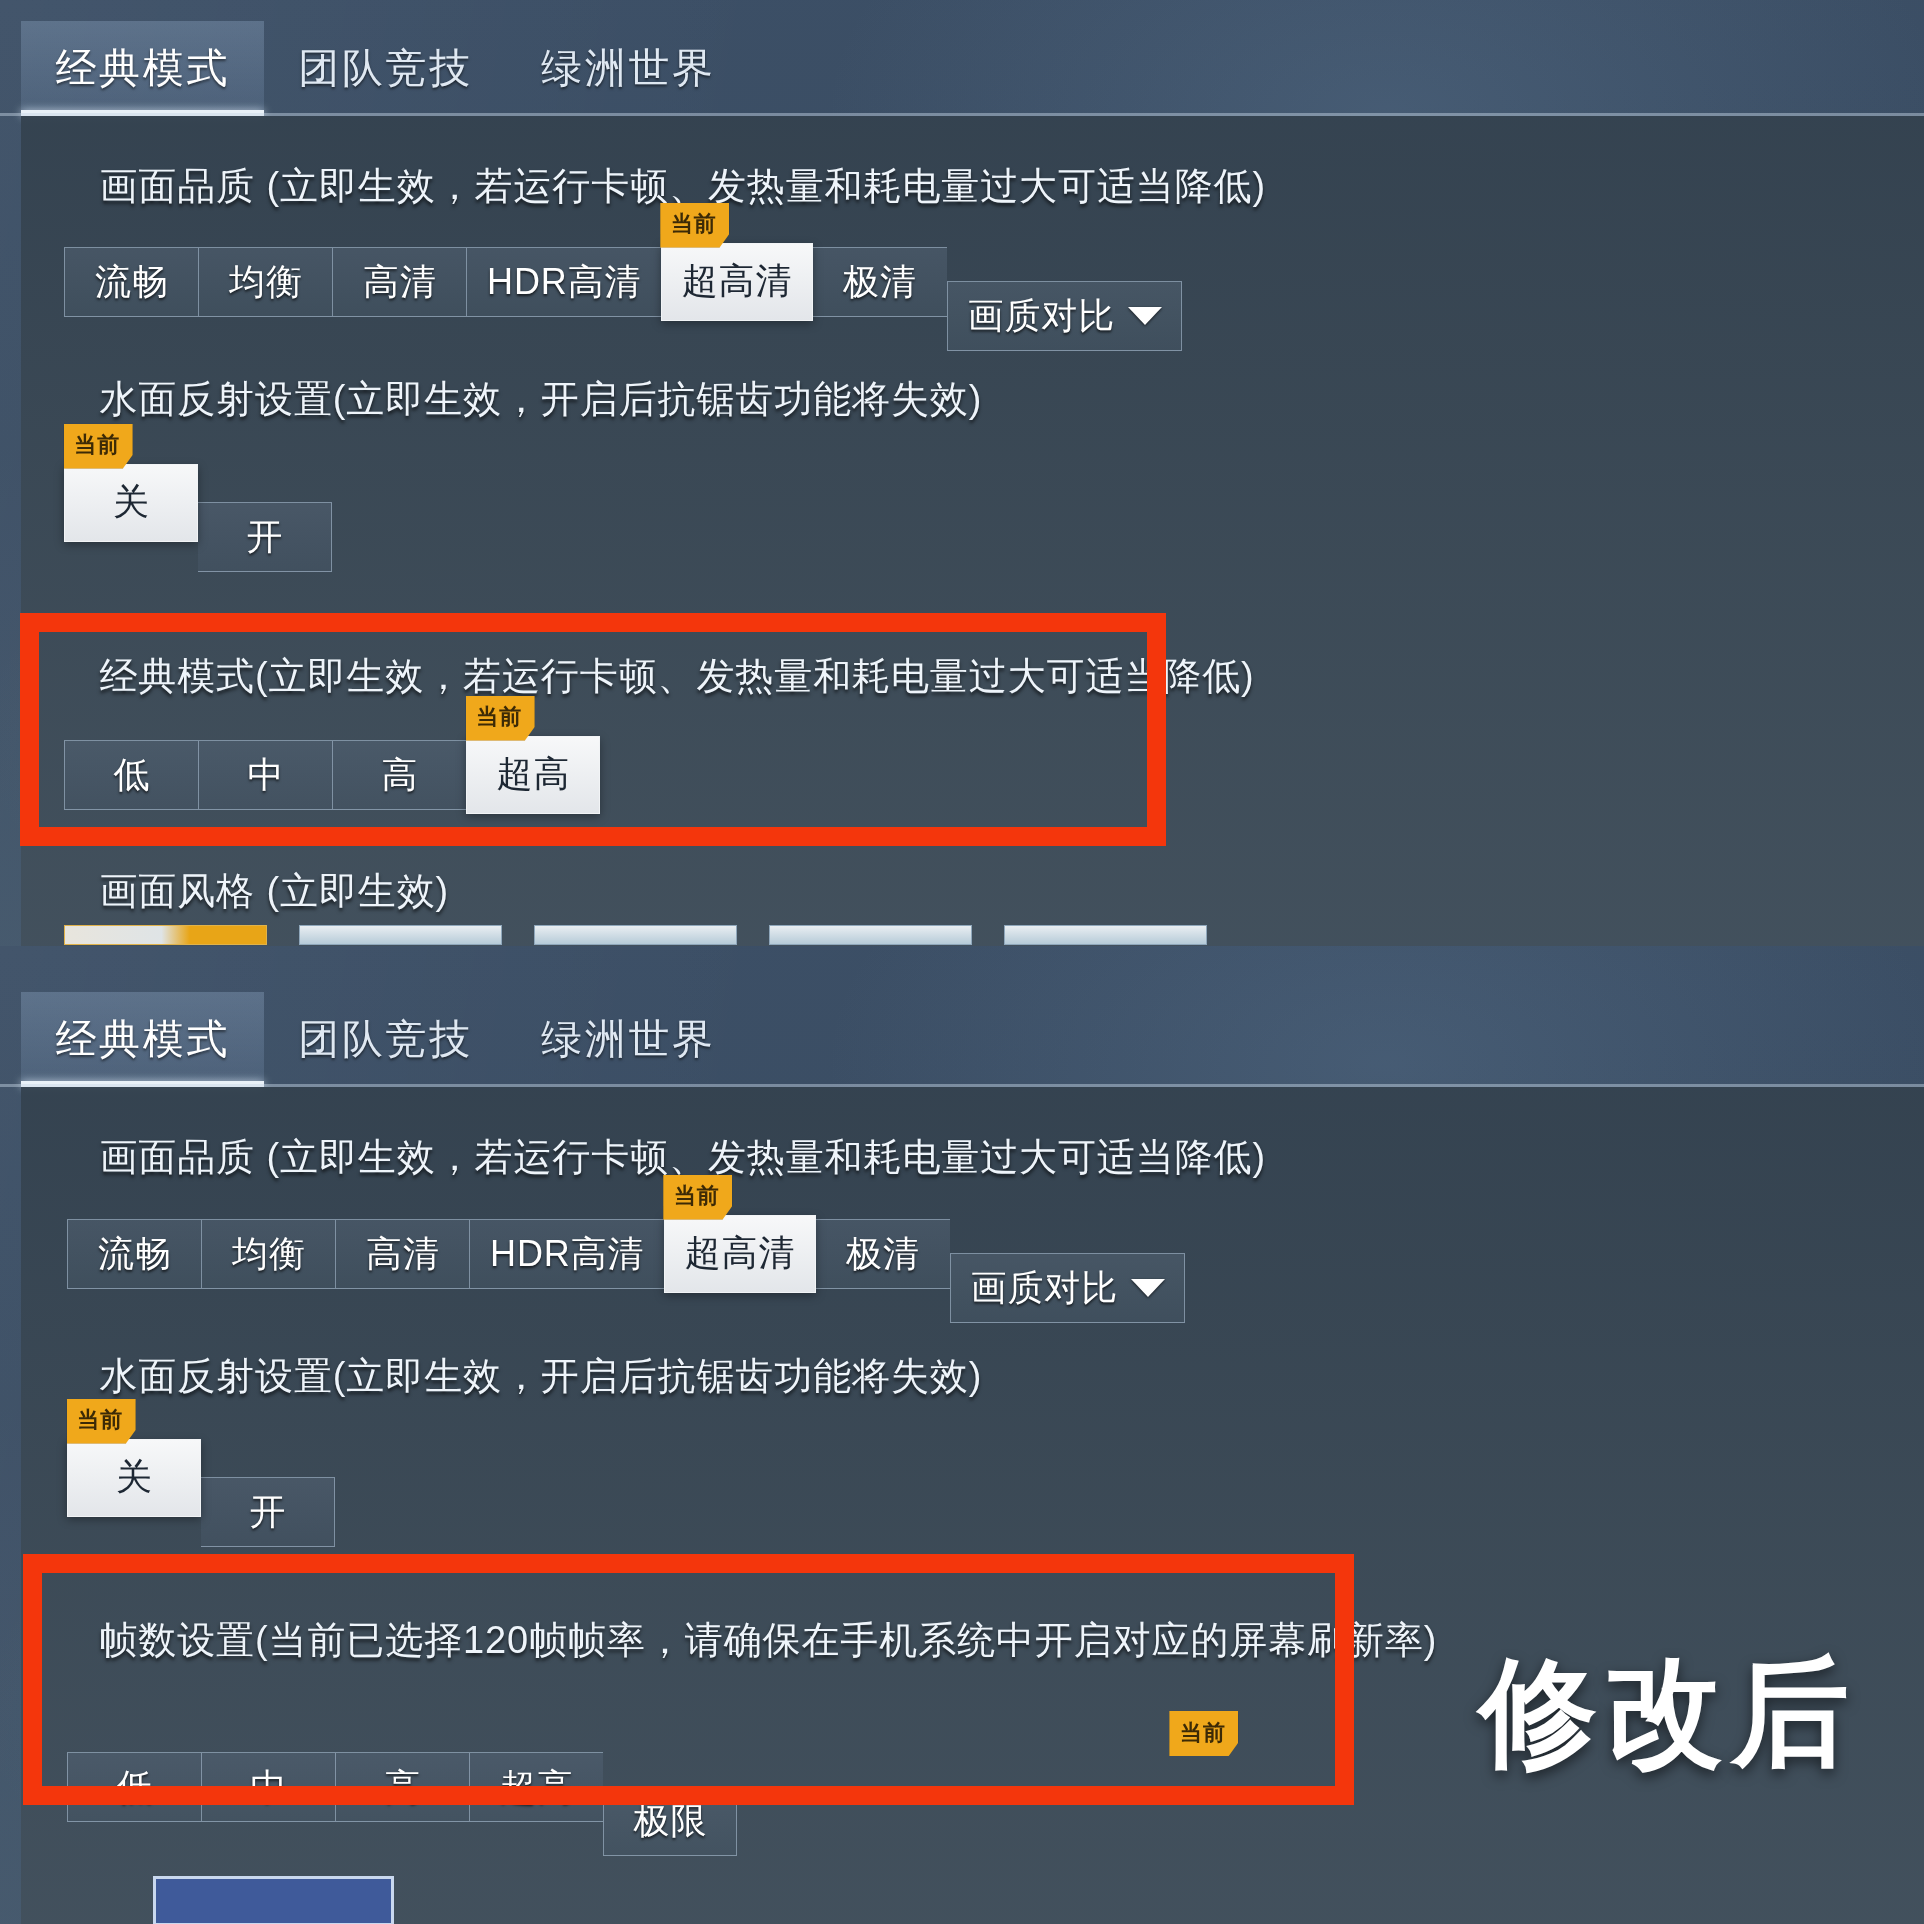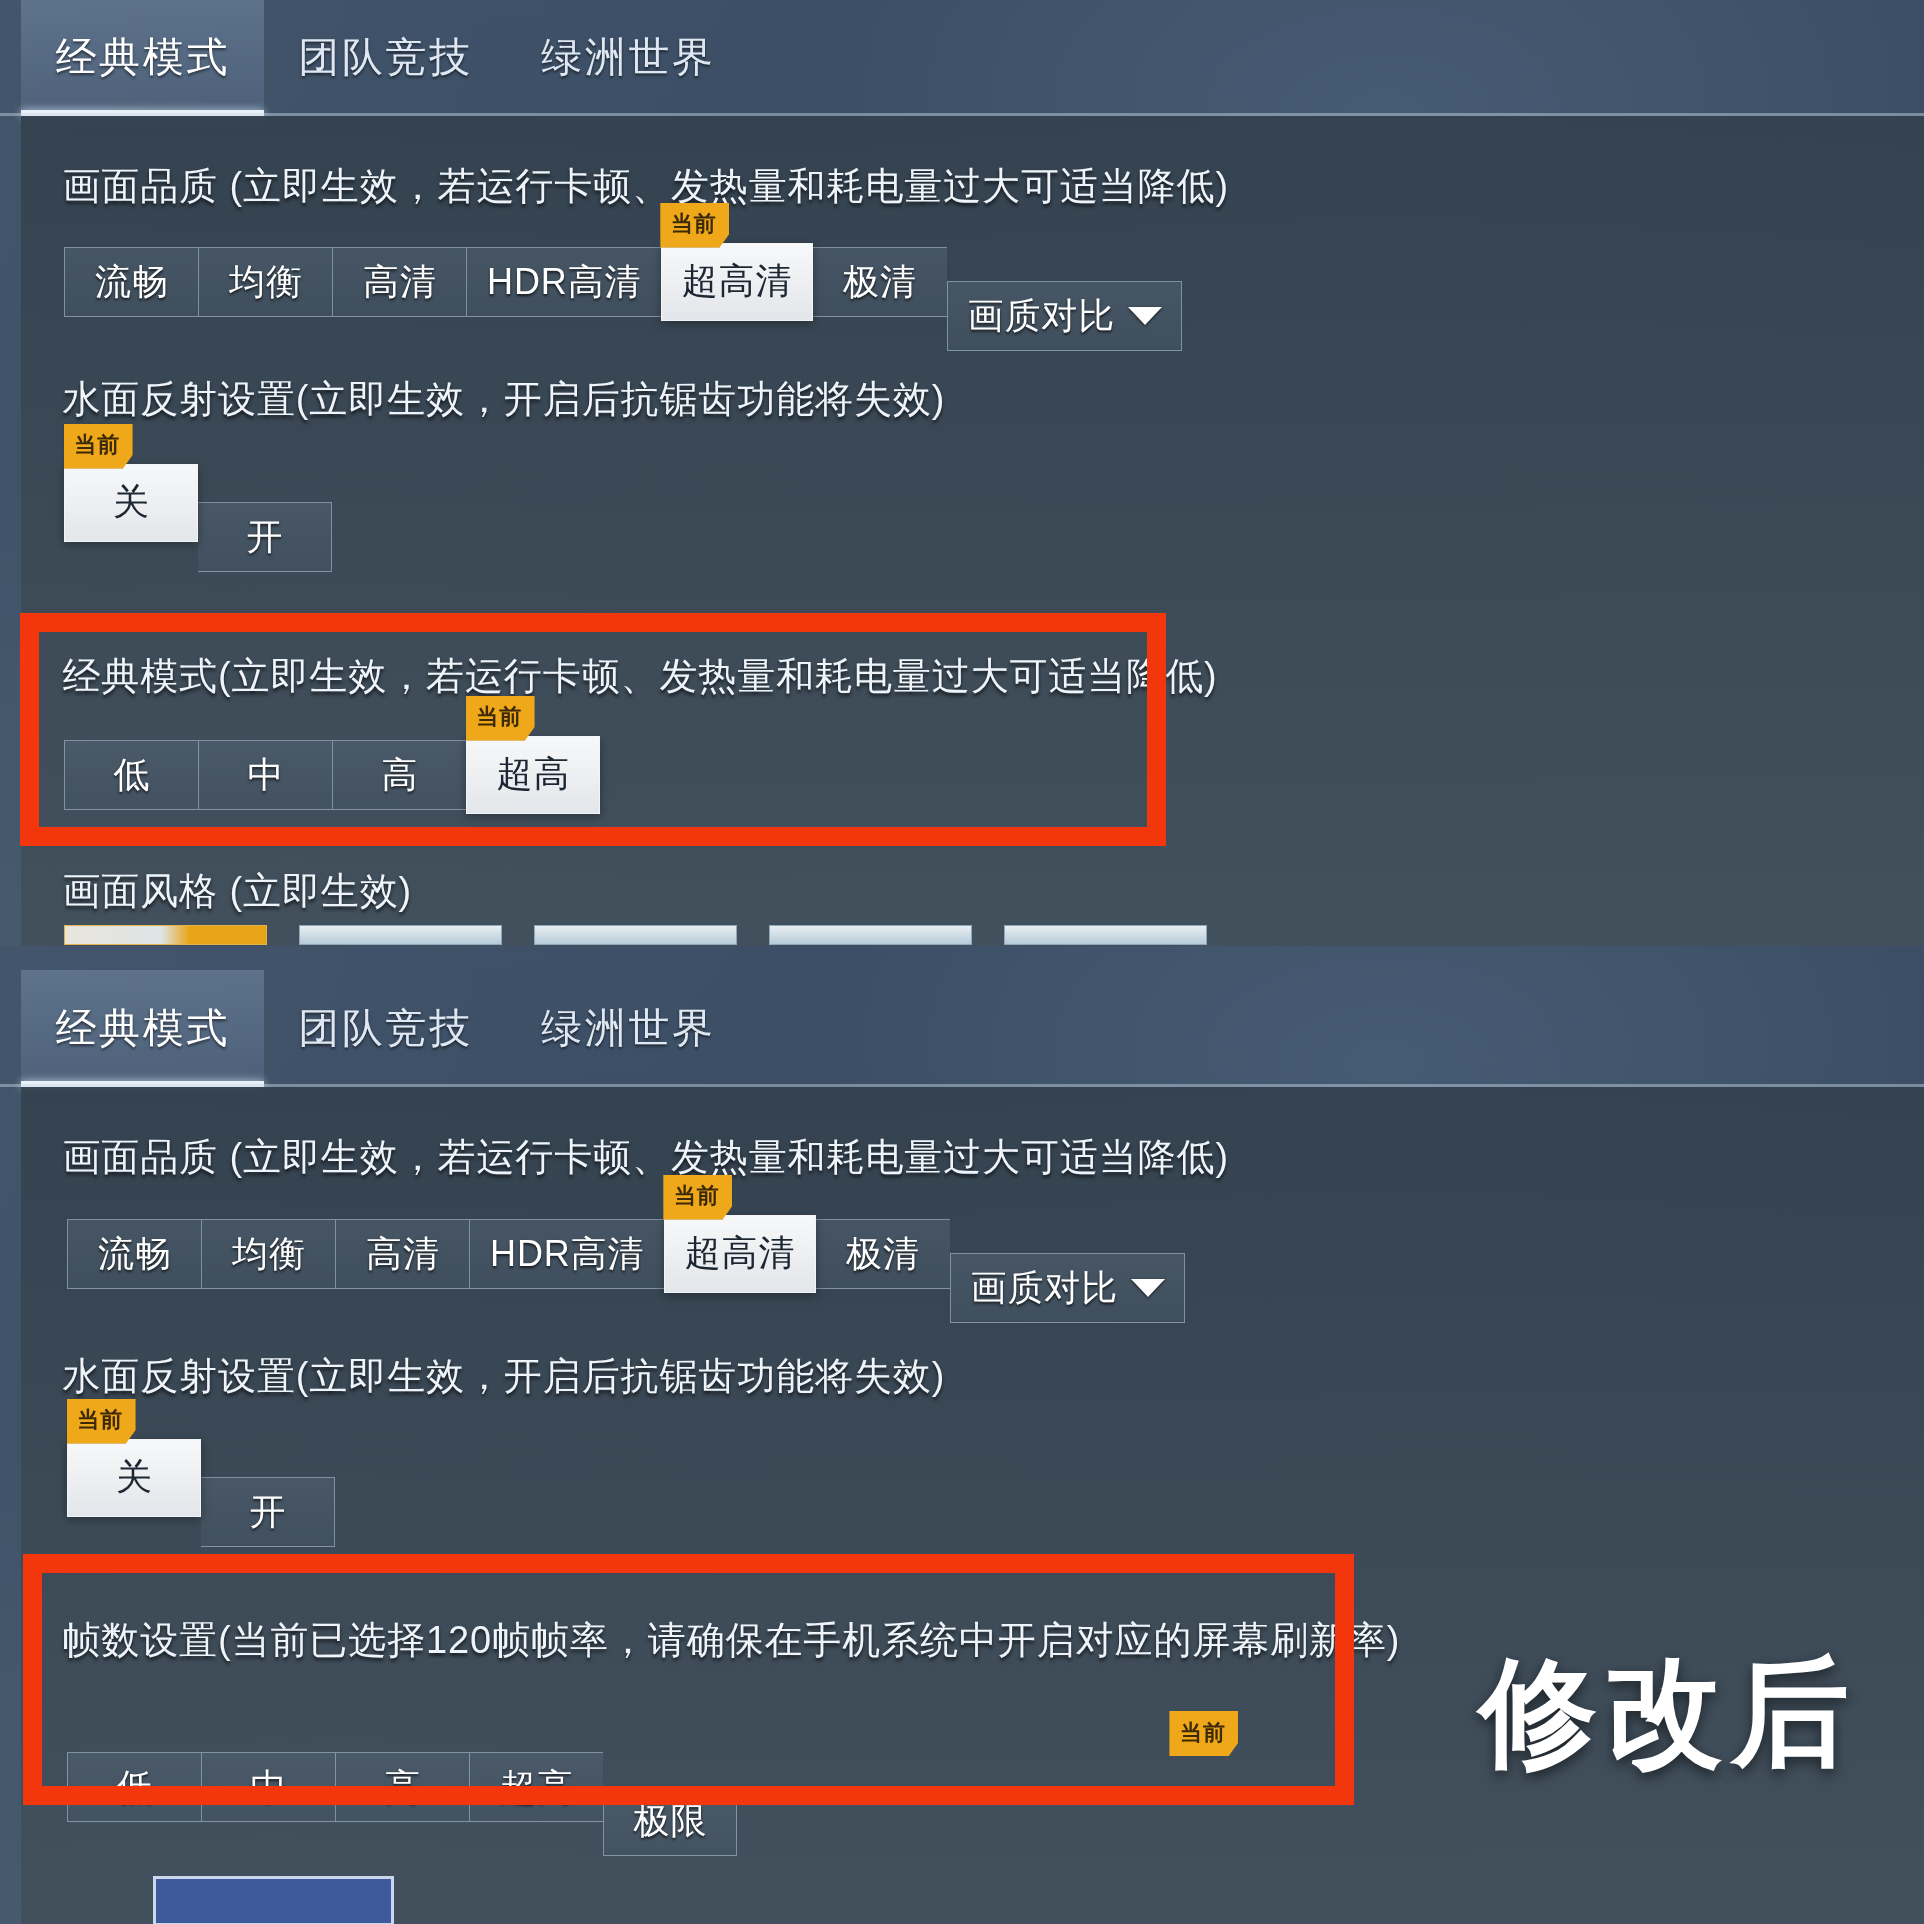--- a/index.html
+++ b/index.html
@@ -43,21 +43,21 @@
     position: absolute; left: 0; right: 0; bottom: 0;
     height: 2.7px; background: rgba(200,215,230,0.45);
   }
   .tabs {
     position: absolute; left: 21.4px; bottom: 0;
     display: flex; align-items: flex-end; height: 116px;
   }
   .tab {
     position: relative;
     padding: 0 34px;
-    height: 117px;
+    height: 95px;
     display: flex; align-items: center;
     color: #dfe8f2;
     font-size: 41px;
     letter-spacing: 2.7px;
     text-shadow: 0 1.8px 2.7px rgba(0,0,0,0.55);
     white-space: nowrap;
   }
   .tab.active {
     background: linear-gradient(180deg, rgba(132,156,184,0.42) 0%, rgba(104,128,158,0.30) 100%);
     color: #ffffff;
@@ -74,20 +74,21 @@
     position: absolute; left: 21.4px; right: 0;
     background: linear-gradient(180deg, rgba(52,66,79,0.95) 0%, rgba(60,74,86,0.95) 55%, rgba(66,80,92,0.95) 100%);
   }
 
   .section-label {
     color: #eef4fa;
     font-size: 38px;
     letter-spacing: 0.9px;
     text-shadow: 0 2.7px 3.6px rgba(0,0,0,0.65);
     white-space: nowrap;
+    margin-left: 37px;
   }
 
   
   .seg {
     display: inline-flex;
     position: relative;
   }
   .seg-btn {
     position: relative;
     height: 70px;

